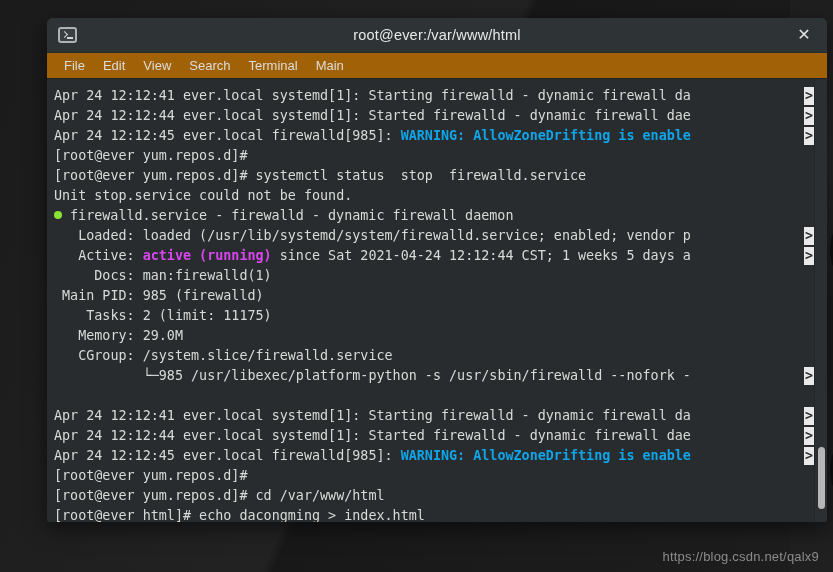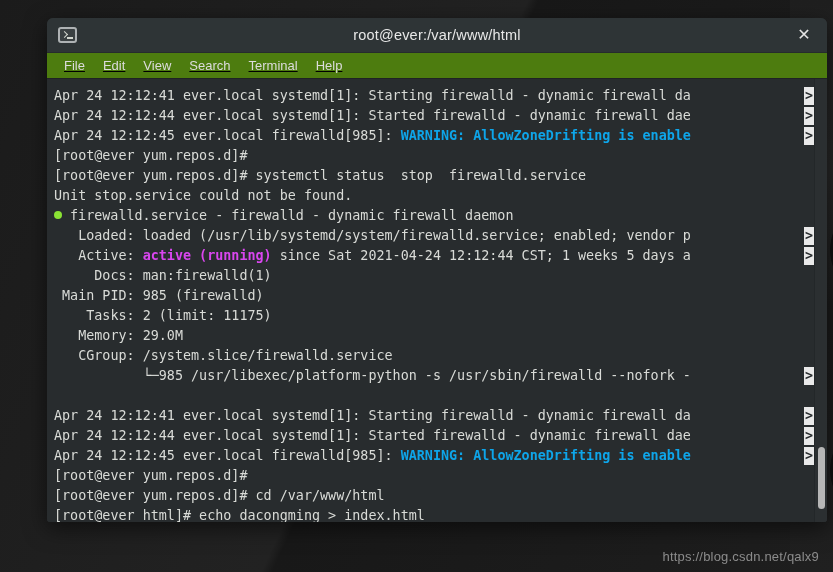--- a/index.html
+++ b/index.html
@@ -90,26 +90,25 @@
     line-height: 1;
     width: 18px; height: 18px;
     display: flex; align-items: center; justify-content: center;
     cursor: pointer;
     z-index: 2;
     font-family: "DejaVu Sans", sans-serif;
   }
 
   .menubar {
     height: 26px;
-    background: #4d7c0f;
+    background: #a16207;
     display: flex; align-items: center;
     padding-left: 8px;
     flex: 0 0 26px;
     border-bottom: 1px solid #1f2324;
-    text-decoration: underline;
   }
   .menu-item {
     color: #dcdcdc;
     font-size: 13px;
     padding: 2px 9px;
     cursor: default;
   }
 
   
   .term-body {
@@ -196,21 +195,21 @@
     <div class="title-text">root@ever:/var/www/html</div>
     <div class="close-btn">✕</div>
   </div>
 
   <div class="menubar">
     <div class="menu-item">File</div>
     <div class="menu-item">Edit</div>
     <div class="menu-item">View</div>
     <div class="menu-item">Search</div>
     <div class="menu-item">Terminal</div>
-    <div class="menu-item">Help</div>
+    <div class="menu-item">Main</div>
   </div>
 
   <div class="term-body">
     <div class="term-screen" id="term-screen"><div class="ln"><span>Apr 24 12:12:41 ever.local systemd[1]: Starting firewalld - dynamic firewall da</span><span class="more">&gt;</span></div><div class="ln"><span>Apr 24 12:12:44 ever.local systemd[1]: Started firewalld - dynamic firewall dae</span><span class="more">&gt;</span></div><div class="ln"><span>Apr 24 12:12:45 ever.local firewalld[985]: </span><span class="bold">WARNING: AllowZoneDrifting is enable</span><span class="more">&gt;</span></div><div class="ln"><span>[root@ever yum.repos.d]#</span></div><div class="ln"><span>[root@ever yum.repos.d]# systemctl status  stop  firewalld.service</span></div><div class="ln"><span>Unit stop.service could not be found.</span></div><div class="ln"><span class="dot"></span><span> firewalld.service - firewalld - dynamic firewall daemon</span></div><div class="ln"><span>   Loaded: loaded (/usr/lib/systemd/system/firewalld.service; enabled; vendor p</span><span class="more">&gt;</span></div><div class="ln"><span>   Active: </span><span class="green-bold">active (running)</span><span> since Sat 2021-04-24 12:12:44 CST; 1 weeks 5 days a</span><span class="more">&gt;</span></div><div class="ln"><span>     Docs: man:firewalld(1)</span></div><div class="ln"><span> Main PID: 985 (firewalld)</span></div><div class="ln"><span>    Tasks: 2 (limit: 11175)</span></div><div class="ln"><span>   Memory: 29.0M</span></div><div class="ln"><span>   CGroup: /system.slice/firewalld.service</span></div><div class="ln"><span>           └─985 /usr/libexec/platform-python -s /usr/sbin/firewalld --nofork -</span><span class="more">&gt;</span></div><div class="ln"></div><div class="ln"><span>Apr 24 12:12:41 ever.local systemd[1]: Starting firewalld - dynamic firewall da</span><span class="more">&gt;</span></div><div class="ln"><span>Apr 24 12:12:44 ever.local systemd[1]: Started firewalld - dynamic firewall dae</span><span class="more">&gt;</span></div><div class="ln"><span>Apr 24 12:12:45 ever.local firewalld[985]: </span><span class="bold">WARNING: AllowZoneDrifting is enable</span><span class="more">&gt;</span></div><div class="ln"><span>[root@ever yum.repos.d]#</span></div><div class="ln"><span>[root@ever yum.repos.d]# cd /var/www/html</span></div><div class="ln"><span>[root@ever html]# echo dacongming &gt; index.html</span></div></div>
     <div class="scrollbar">
       <div class="scroll-thumb"></div>
     </div>
   </div>
 
 </div>

